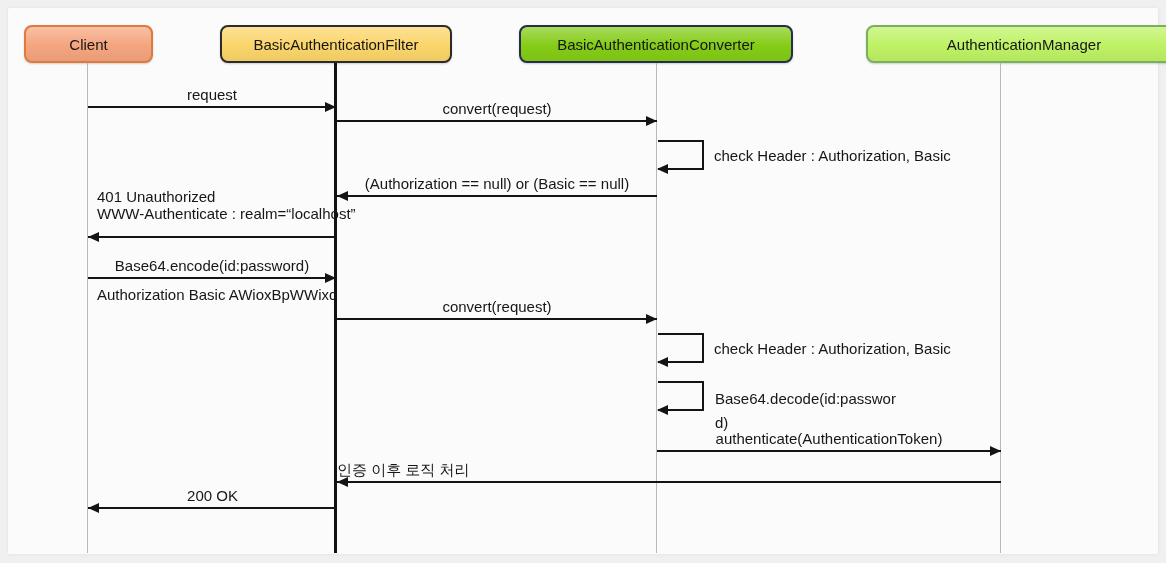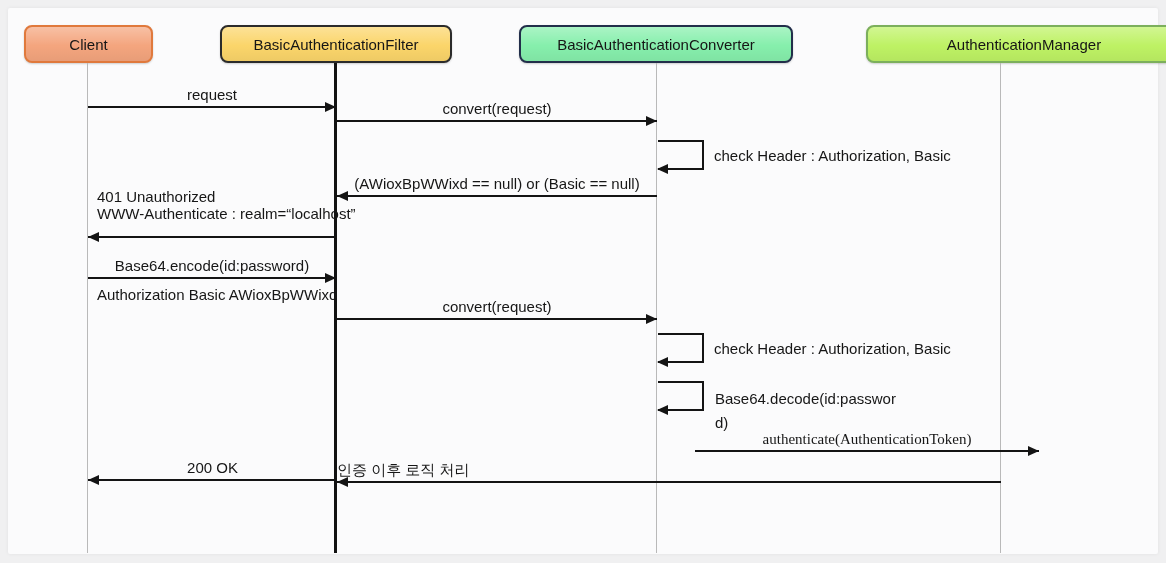--- a/index.html
+++ b/index.html
@@ -79,21 +79,21 @@
 
 <div class="canvas">
   <div class="slide"></div>
 
   <div class="actor" style="left: 24px; width: 129px; background-color: rgb(244, 165, 126); border-color: rgb(224, 121, 60);">
     <span>Client</span>
   </div>
   <div class="actor" style="left: 220px; width: 232px; background-color: rgb(251, 213, 106); border-color: rgb(43, 43, 43);">
     <span>BasicAuthenticationFilter</span>
   </div>
-  <div class="actor" style="left: 519px; width: 274px; background-color: #86efac; border-color: rgb(34, 46, 74);">
+  <div class="actor" style="left: 519px; width: 274px; background-color: #84cc16; border-color: rgb(34, 46, 74);">
     <span>BasicAuthenticationConverter</span>
   </div>
   <div class="actor" style="left: 866px; width: 316px; background-color: #bef264; border-color: rgb(124, 175, 92);">
     <span>AuthenticationManager</span>
   </div>
 
   <div class="lifeline" style="left:87px;"></div>
   <div class="lifeline bold" style="left:334px;"></div>
   <div class="lifeline" style="left:656px;"></div>
   <div class="lifeline" style="left:1000px;"></div>
@@ -106,21 +106,21 @@
   <div class="msg" style="left:337px;top:100px;width:320px;">
     <div class="lbl">convert(request)</div>
     <div class="line ar-r"></div>
   </div>
 
   <div class="self" style="left:658px;top:140px;">
     <div class="lbl">check Header : Authorization, Basic</div>
   </div>
 
   <div class="msg" style="left:337px;top:175px;width:320px;">
-    <div class="lbl">(AWioxBpWWixd == null) or (Basic == null)</div>
+    <div class="lbl">(Authorization == null) or (Basic == null)</div>
     <div class="line ar-l"></div>
   </div>
 
   <div class="msg" style="left:88px;top:188px;width:249px;">
     <div class="lbl two left" style="padding-left:9px;">401 Unauthorized</div>
     <div class="lbl two left" style="padding-left:9px;">WWW-Authenticate : realm=“localhost”</div>
     <div class="line ar-l"></div>
   </div>
 
   <div class="msg" style="left:88px;top:257px;width:248px;">
@@ -135,27 +135,27 @@
     <div class="line ar-r"></div>
   </div>
 
   <div class="self" style="left:658px;top:333px;">
     <div class="lbl">check Header : Authorization, Basic</div>
   </div>
 
   <div class="self" style="left:658px;top:381px;"></div>
   <div class="wraplbl" style="left:715px;top:387px;">Base64.decode(id:password)</div>
 
-  <div class="msg" style="left:695px;top:430px;width:344px;font-family:Liberation Serif, serif;">
+  <div class="msg" style="left:657px;top:430px;width:344px;">
     <div class="lbl">authenticate(AuthenticationToken)</div>
     <div class="line ar-r"></div>
   </div>
 
   <div class="msg" style="left:337px;top:461px;width:664px;">
     <div class="lbl left" style="">인증 이후 로직 처리</div>
     <div class="line ar-l"></div>
   </div>
 
-  <div class="msg" style="left:88px;top:459px;width:249px;">
+  <div class="msg" style="left:88px;top:487px;width:249px;">
     <div class="lbl">200 OK</div>
     <div class="line ar-l"></div>
   </div>
 </div>
 
 </body></html>

